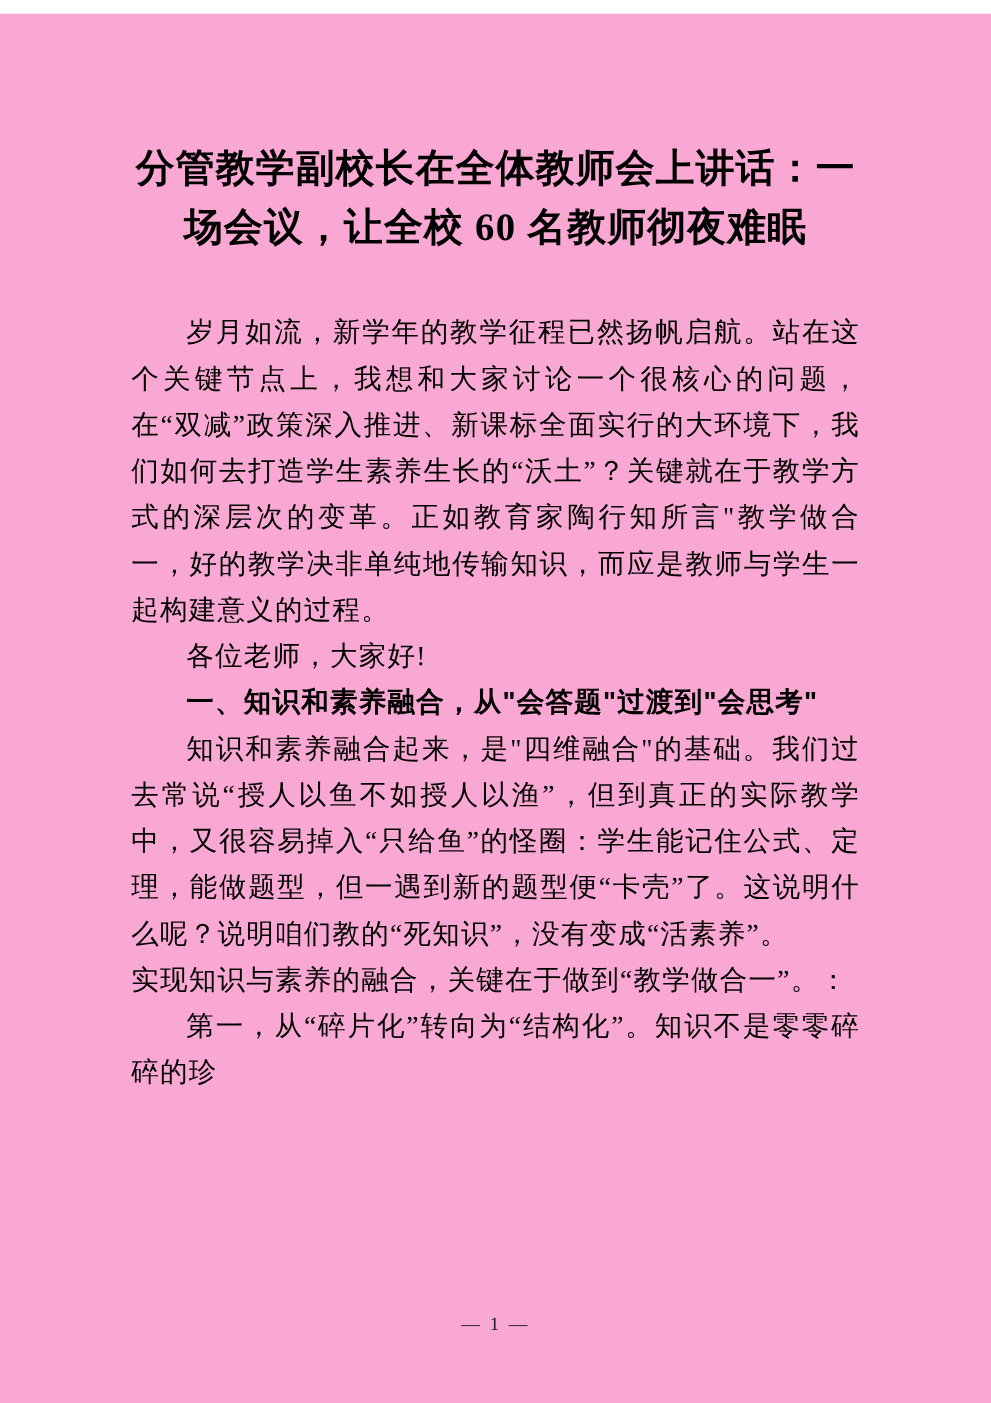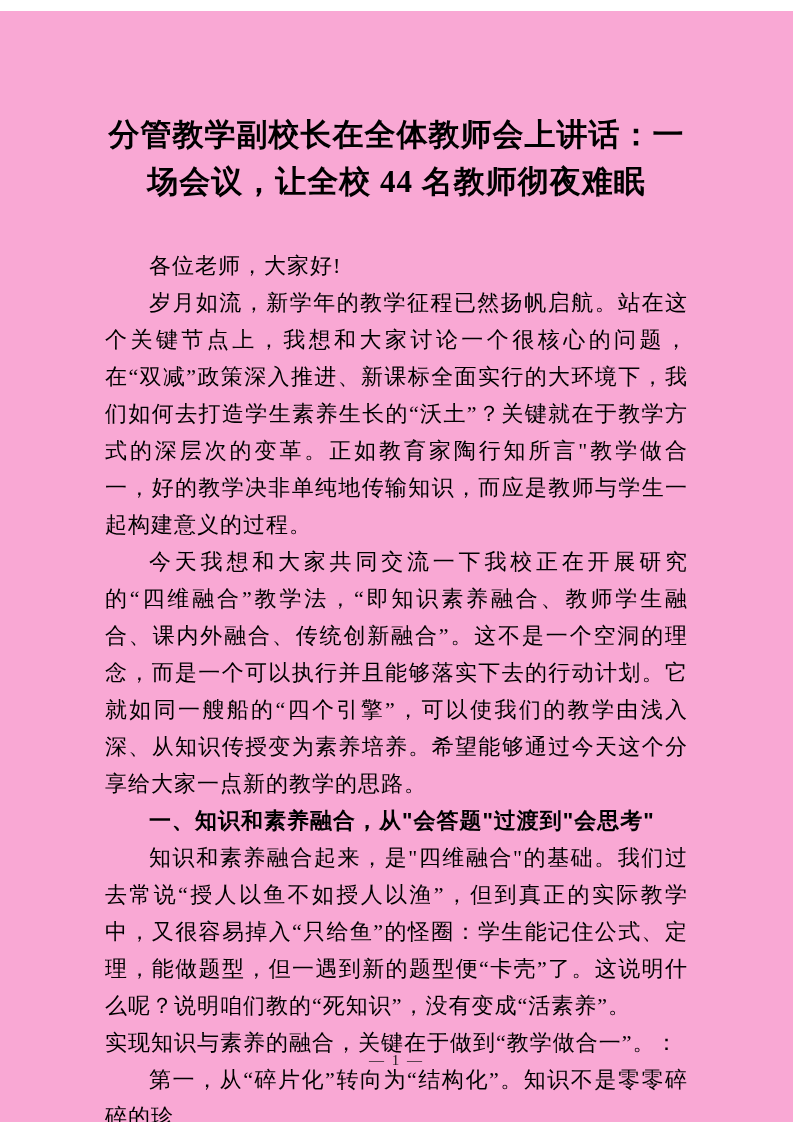--- a/index.html
+++ b/index.html
@@ -62,27 +62,26 @@
     color: #1a1a1a;
   }
 </style>
 </head>
 <body>
 
 <div class="page">
   <div class="content">
     <h1 class="doc-title">
       <div>分管教学副校长在全体教师会上讲话：一</div>
-      <div>场会议，让全校 44 名教师彻夜难眠</div>
+      <div>场会议，让全校 60 名教师彻夜难眠</div>
     </h1>
     <div class="doc-body">
 
-    <p class="para body indent">各位老师，大家好!</p>
-        <p class="para body indent">岁月如流，新学年的教学征程已然扬帆启航。站在这个关键节点上，我想和大家讨论一个很核心的问题，在“双减”政策深入推进、新课标全面实行的大环境下，我们如何去打造学生素养生长的“沃土”？关键就在于教学方式的深层次的变革。正如教育家陶行知所言"教学做合一，好的教学决非单纯地传输知识，而应是教师与学生一起构建意义的过程。</p>
-        <p class="para body indent">今天我想和大家共同交流一下我校正在开展研究的“四维融合”教学法，“即知识素养融合、教师学生融合、课内外融合、传统创新融合”。这不是一个空洞的理念，而是一个可以执行并且能够落实下去的行动计划。它就如同一艘船的“四个引擎”，可以使我们的教学由浅入深、从知识传授变为素养培养。希望能够通过今天这个分享给大家一点新的教学的思路。</p>
+    <p class="para body indent">岁月如流，新学年的教学征程已然扬帆启航。站在这个关键节点上，我想和大家讨论一个很核心的问题，在“双减”政策深入推进、新课标全面实行的大环境下，我们如何去打造学生素养生长的“沃土”？关键就在于教学方式的深层次的变革。正如教育家陶行知所言"教学做合一，好的教学决非单纯地传输知识，而应是教师与学生一起构建意义的过程。</p>
+        <p class="para body indent">各位老师，大家好!</p>
         <p class="para heading indent">一、知识和素养融合，从"会答题"过渡到"会思考"</p>
         <p class="para body indent">知识和素养融合起来，是"四维融合"的基础。我们过去常说“授人以鱼不如授人以渔”，但到真正的实际教学中，又很容易掉入“只给鱼”的怪圈：学生能记住公式、定理，能做题型，但一遇到新的题型便“卡壳”了。这说明什么呢？说明咱们教的“死知识”，没有变成“活素养”。</p>
         <p class="para body">实现知识与素养的融合，关键在于做到“教学做合一”。：</p>
         <p class="para body indent">第一，从“碎片化”转向为“结构化”。知识不是零零碎碎的珍</p>
       </div>
   </div>
   <div class="page-footer">— 1 —</div>
 </div>
 
 </body></html>

